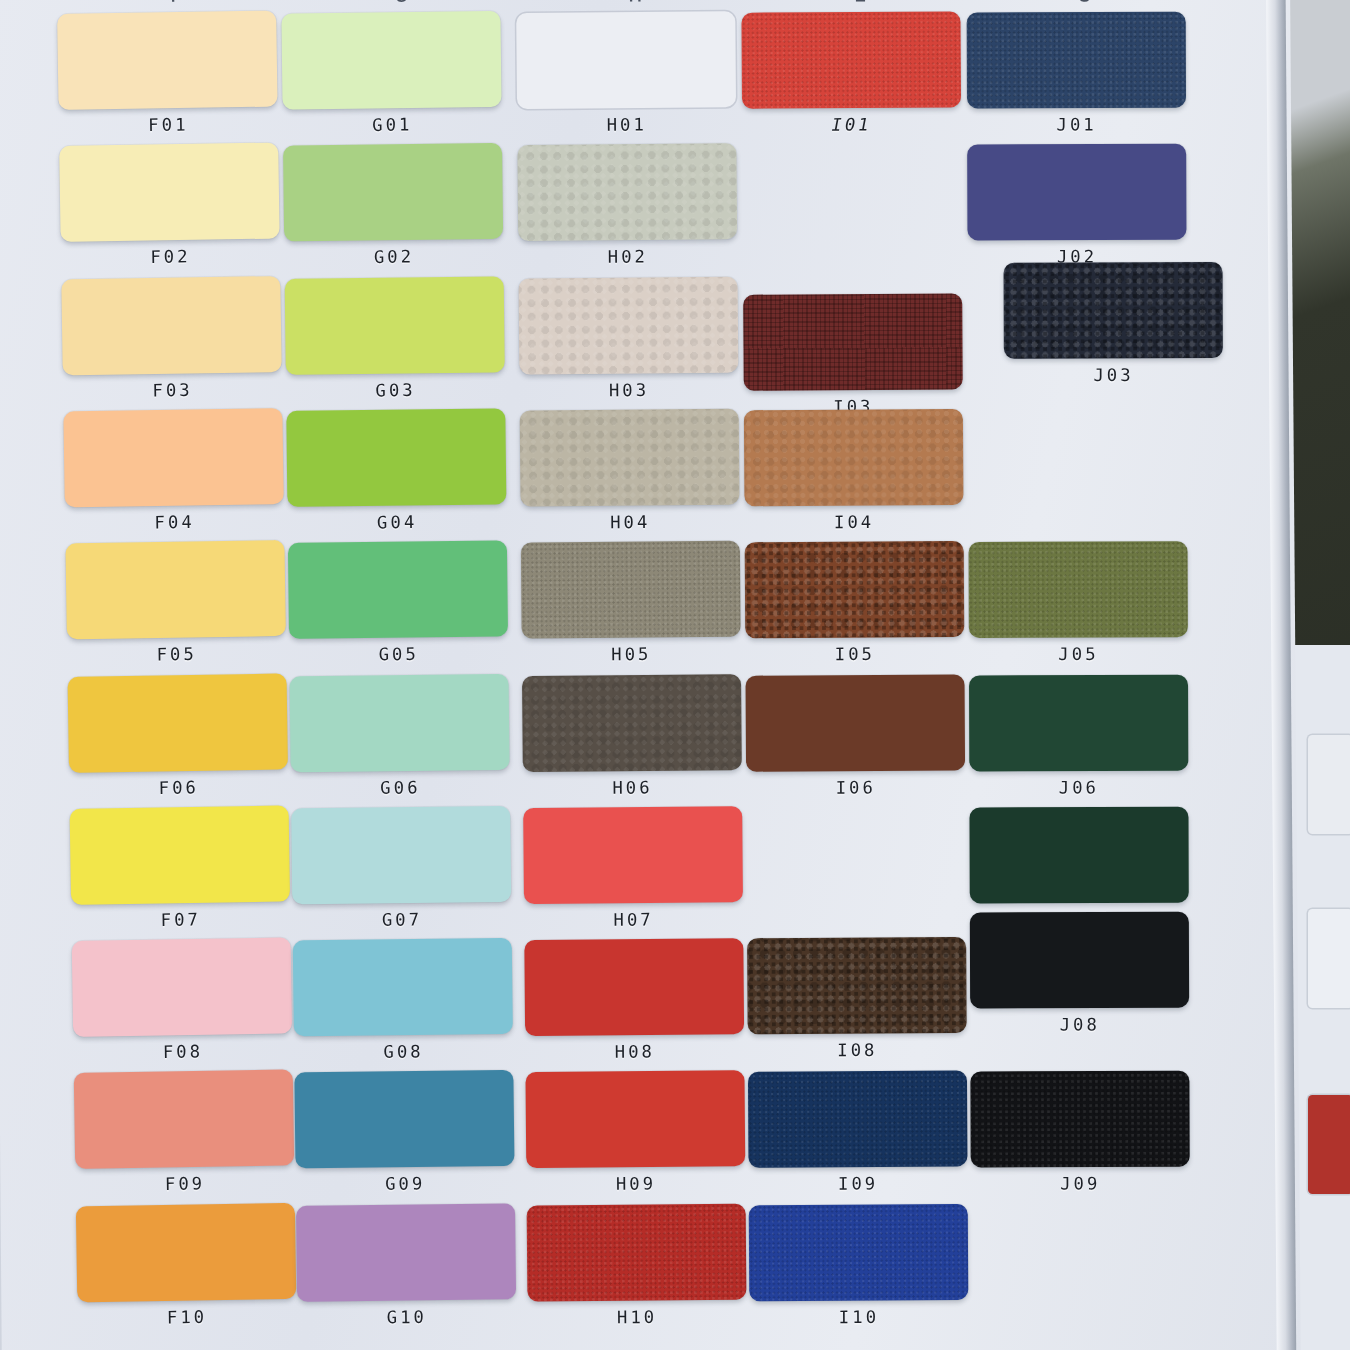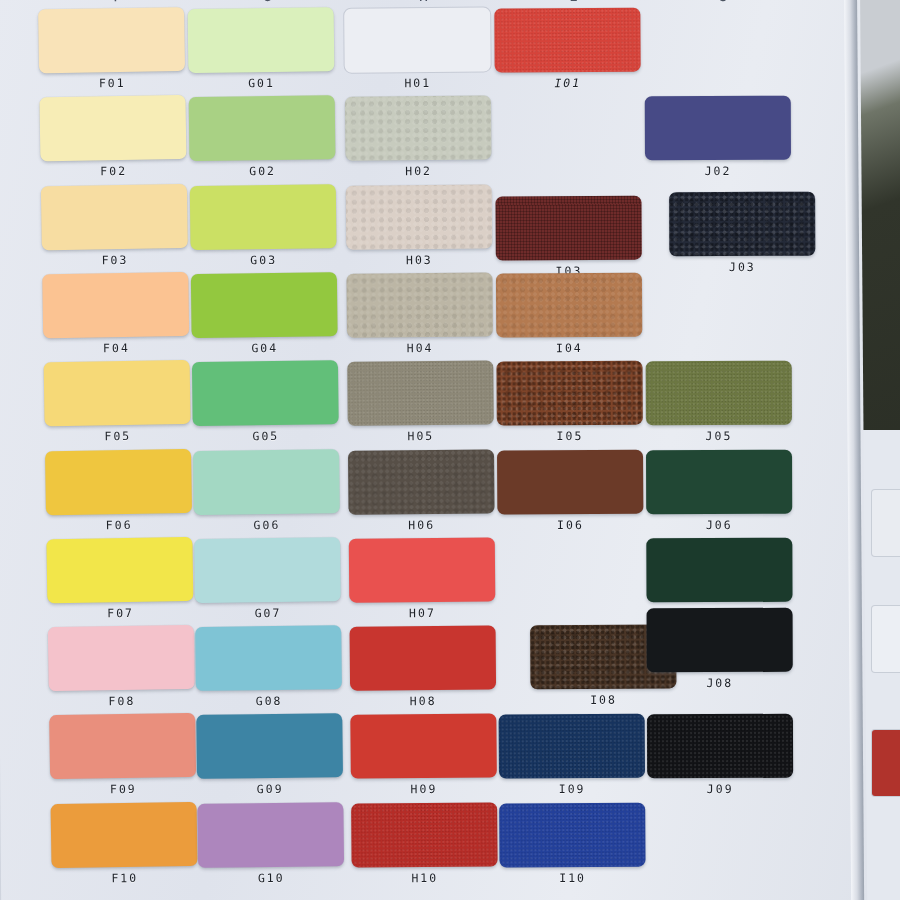--- a/index.html
+++ b/index.html
@@ -269,46 +269,52 @@
         <div class="cell" style="top: 361.2px;">
           <div class="chip" style="background: rgb(126, 68, 41);">
             <div class="tex speck"></div>
           </div>
           <div class="label">I05</div>
         </div>
         <div class="cell" style="top: 449.5px;">
           <div class="chip" style="background: rgb(107, 58, 40);"></div>
           <div class="label">I06</div>
         </div>
-        <div class="cell" style="top: 625px; margin-left: 32px;">
+        <div class="cell" style="top: 625px;">
           <div class="chip" style="background: rgb(74, 53, 38);">
             <div class="tex speck"></div>
           </div>
           <div class="label">I08</div>
         </div>
         <div class="cell" style="top: 714.4px;">
           <div class="chip" style="background: rgb(22, 51, 94);">
             <div class="tex grain"></div>
           </div>
           <div class="label">I09</div>
         </div>
         <div class="cell" style="top: 802.7px;">
           <div class="chip" style="background: rgb(35, 64, 154);">
             <div class="tex grain"></div>
           </div>
           <div class="label">I10</div>
         </div>
       </div>
       <div class="col" style="left: 646px; transform: rotate(-0.2deg);">
         <div class="col-head">J</div>
+        <div class="cell" style="top: 8px;">
+          <div class="chip" style="background: rgb(44, 68, 104);">
+            <div class="tex grain"></div>
+          </div>
+          <div class="label">J01</div>
+        </div>
         <div class="cell" style="top: 96.3px;">
           <div class="chip" style="background: rgb(71, 74, 134);"></div>
           <div class="label">J02</div>
         </div>
-        <div class="cell" style="top: 192px; padding-left: 24px;">
+        <div class="cell" style="top: 175px; padding-left: 24px;">
           <div class="chip" style="background: rgb(36, 42, 56);">
             <div class="tex speck"></div>
           </div>
           <div class="label">J03</div>
         </div>
         <div class="cell" style="top: 361.2px;">
           <div class="chip" style="background: rgb(108, 119, 66);">
             <div class="tex grain"></div>
           </div>
           <div class="label">J05</div>

